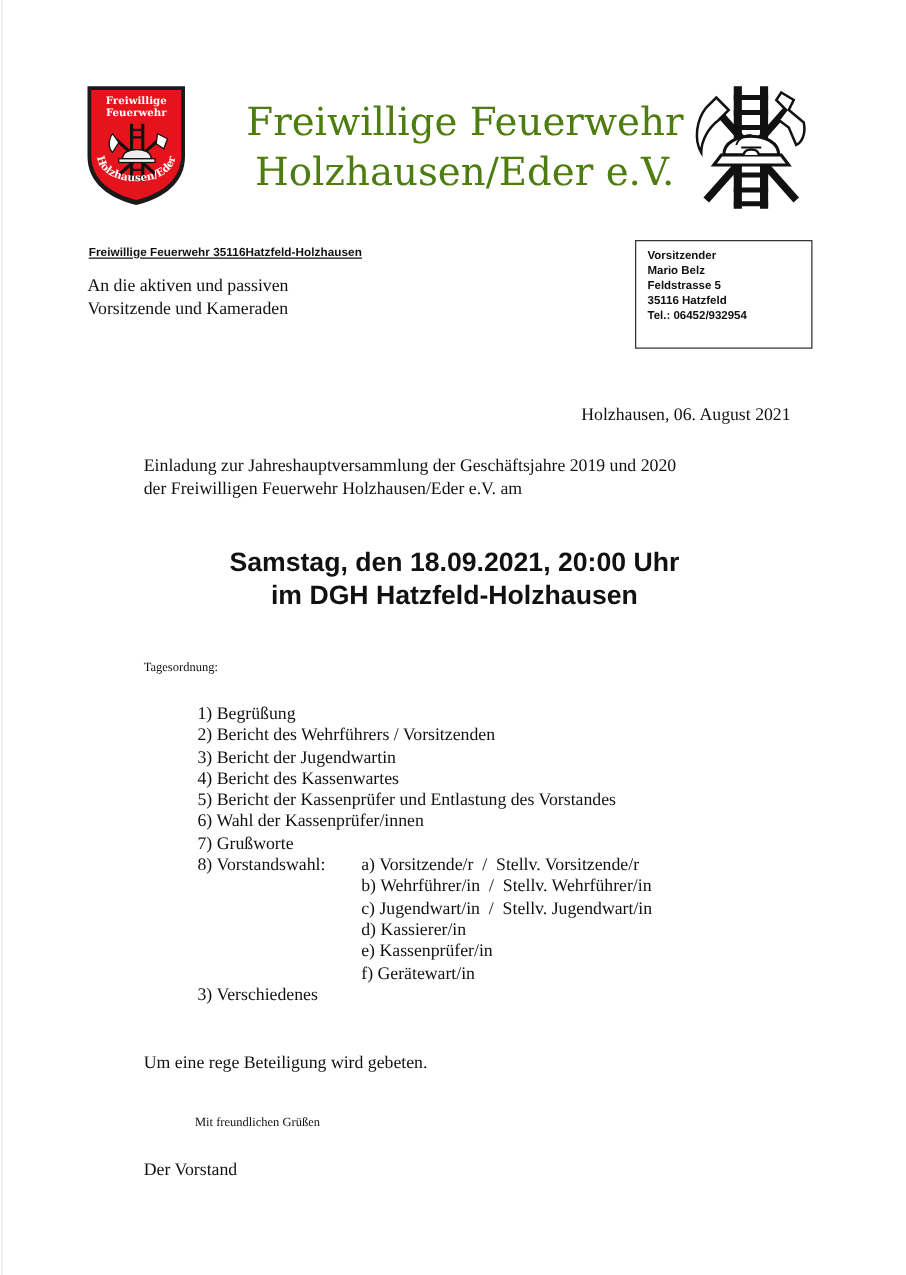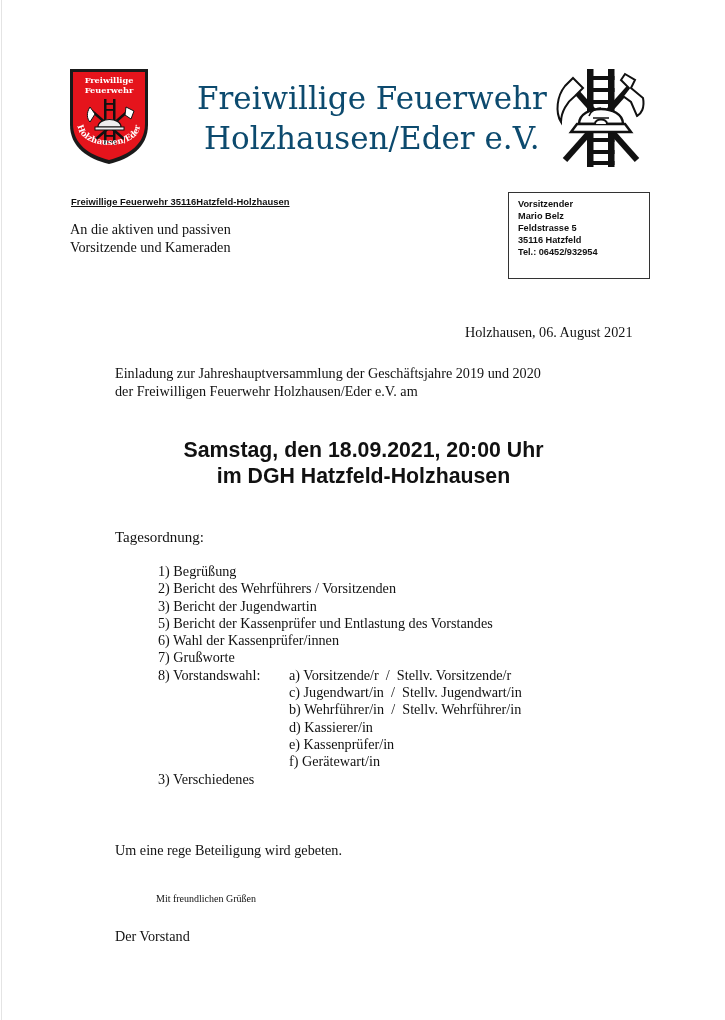--- a/index.html
+++ b/index.html
@@ -8,21 +8,21 @@
     font-family: "Liberation Serif", serif; color: #111;
   }
   .edge { position: absolute; left: 1px; top: 0; width: 1px; height: 1020px; background: #e4e4e4; }
   .abs { position: absolute; }
 
   
   .shield { left: 68px; top: 67px; width: 82px; height: 99px; }
   
   .title {
     left: 197px; top: 78px; font-family: "DejaVu Serif", serif; font-size: 31px; line-height: 40px;
-    color: #0c4a6e; letter-spacing: 0px; font-weight: normal; white-space: nowrap;
+    color: #4d7c0f; letter-spacing: 0px; font-weight: normal; white-space: nowrap;
   }
   .title .l2 { display: block; padding-left: 7px; }
   .emblem { left: 553px; top: 66px; width: 96px; height: 104px; }
 
   .sender {
     left: 71px; top: 196px; font-family: "Liberation Sans", sans-serif; font-weight: bold;
     font-size: 9.4px; text-decoration: underline; white-space: nowrap; letter-spacing: 0.05px;
   }
   .recipient { left: 70px; top: 220px; font-size: 14.2px; line-height: 18px; white-space: nowrap; }
 
@@ -35,21 +35,21 @@
   .intro { left: 115px; top: 365px; font-size: 14.2px; line-height: 17.5px; white-space: nowrap; }
 
   .headline {
     left: 0; width: 725px; top: 437px; text-align: center; font-family: "Liberation Sans", sans-serif;
     font-weight: bold; font-size: 21.3px; line-height: 26px;
   }
   .headline span { display: block; }
   .headline .h1 { padding-left: 2px; }
   .headline .h2 { padding-left: 2px; text-align: center; }
 
-  .agenda-label { left: 115px; top: 529px; font-size: 15px; white-space: nowrap; }
+  .agenda-label { left: 115px; top: 529px; font-size: 10px; white-space: nowrap; }
   .agenda { left: 158px; top: 563px; font-size: 14.2px; line-height: 17.3px; }
   .agenda .row { white-space: nowrap; height: 17.3px; position: relative; }
   .agenda .sub { position: absolute; left: 131px; top: 0; white-space: nowrap; }
   .subrow { height: 17.3px; position: relative; white-space: nowrap; }
 
   .closing { left: 115px; top: 842px; font-size: 14.2px; white-space: nowrap; }
   .regards { left: 112px; top: 893px; font-size: 10px; white-space: nowrap; margin-left: 44px; }
   .sign { left: 115px; top: 928px; font-size: 14.2px; white-space: nowrap; }
 </style>
 </head>
@@ -145,32 +145,33 @@
   <span class="h1">Samstag, den 18.09.2021, 20:00 Uhr</span>
   <span class="h2">im DGH Hatzfeld-Holzhausen</span>
 </div>
 
 <div class="abs agenda-label">Tagesordnung:</div>
 
 <div class="abs agenda">
   <div class="row">1) Begrüßung</div>
   <div class="row">2) Bericht des Wehrführers / Vorsitzenden</div>
   <div class="row">3) Bericht der Jugendwartin</div>
+  <div class="row">4) Bericht des Kassenwartes</div>
   <div class="row">5) Bericht der Kassenprüfer und Entlastung des Vorstandes</div>
   <div class="row">6) Wahl der Kassenprüfer/innen</div>
   <div class="row">7) Grußworte</div>
   <div class="row">
     <span>8) Vorstandswahl:</span>
     <span class="sub" style="white-space:pre;">a) Vorsitzende/r  /  Stellv. Vorsitzende/r</span>
   </div>
   <div class="subrow">
-    <span class="sub" style="white-space:pre;">c) Jugendwart/in  /  Stellv. Jugendwart/in</span>
+    <span class="sub" style="white-space:pre;">b) Wehrführer/in  /  Stellv. Wehrführer/in</span>
   </div>
   <div class="subrow">
-    <span class="sub" style="white-space:pre;">b) Wehrführer/in  /  Stellv. Wehrführer/in</span>
+    <span class="sub" style="white-space:pre;">c) Jugendwart/in  /  Stellv. Jugendwart/in</span>
   </div>
   <div class="subrow">
     <span class="sub">d) Kassierer/in</span>
   </div>
   <div class="subrow">
     <span class="sub">e) Kassenprüfer/in</span>
   </div>
   <div class="subrow">
     <span class="sub">f) Gerätewart/in</span>
   </div>

